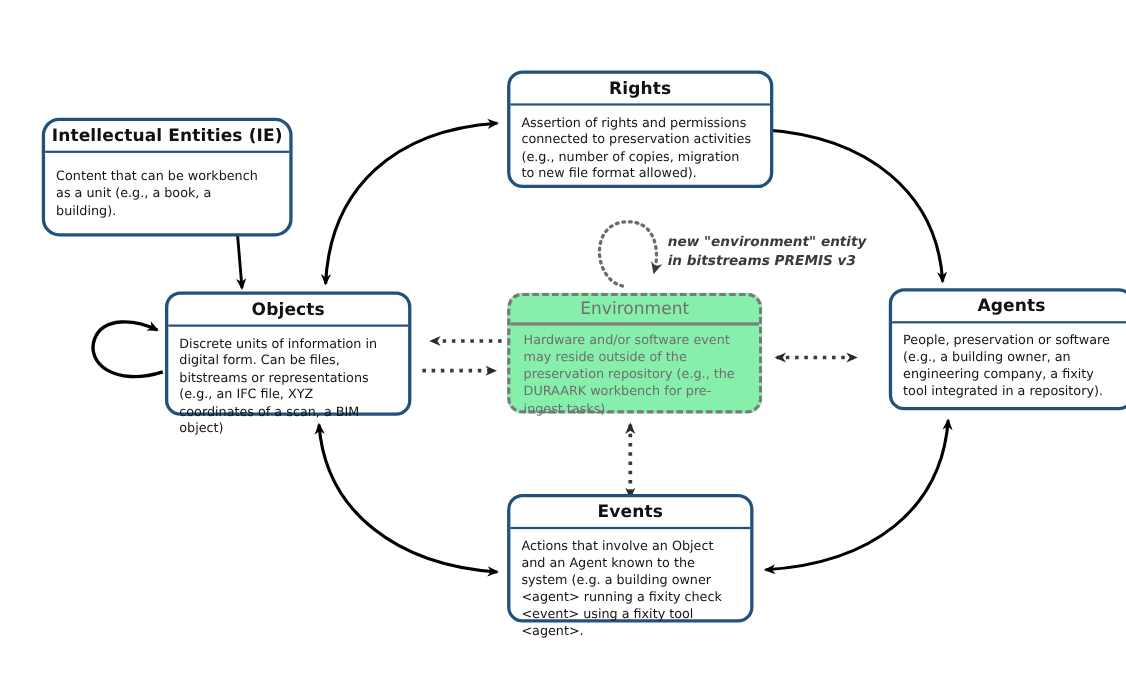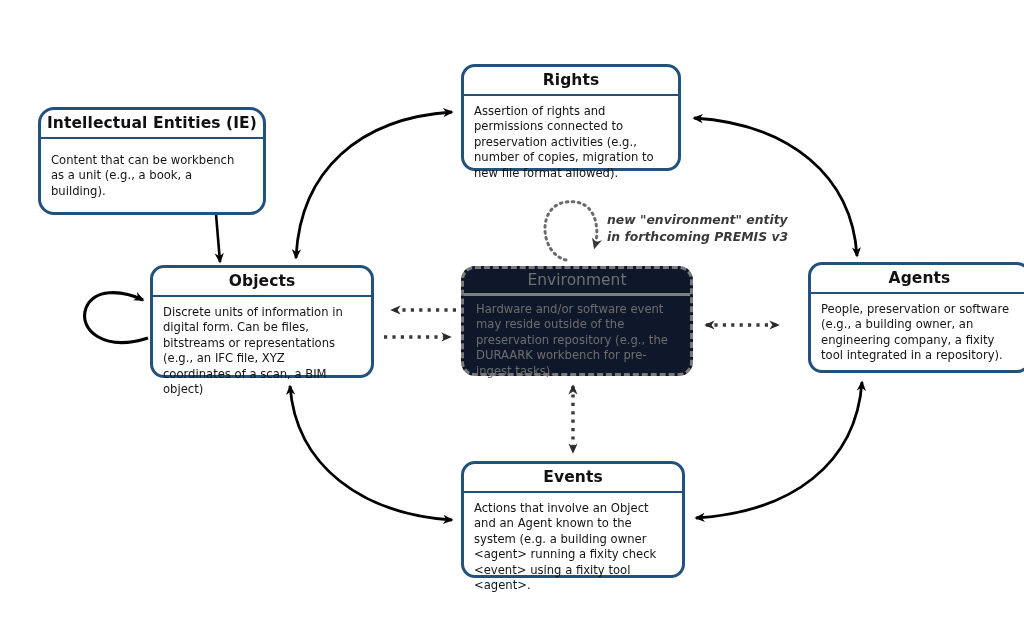--- a/index.html
+++ b/index.html
@@ -49,34 +49,34 @@
     padding: 8px 17px 8px 10px;
     font-size: 11.6px;
     line-height: 1.34;
     color: #141414;
   }
 
   
   #box-ie { left: 38px;  top: 76px;  width: 228px; height: 108px; border-radius: 16px; margin-top: 31px; }
   #box-ie .body { padding-top: 14px; }
 
-  #box-rights  { left: 461px; top: 64px;  width: 220px; height: 107px; }
+  #box-rights  { left: 461px; top: 64px;  width: 242px; height: 107px; }
   #box-objects { left: 150px; top: 265px; width: 224px; height: 113px; }
   #box-agents  { left: 808px; top: 262px; width: 223px; height: 111px; }
-  #box-events  { left: 461px; top: 461px; width: 224px; height: 117px; }
+  #box-events  { left: 461px; top: 449px; width: 224px; height: 117px; }
 
   
   #box-env {
     position: absolute;
     box-sizing: border-box;
     left: 461px;
     top: 266px;
     width: 232px;
     height: 110px;
-    background: #0f172a;
+    background: #86efac;
     border: 3px dashed #7a7a7a;
     border-radius: 14px;
     z-index: 3;
   }
   #box-env .title {
     text-align: center;
     font-size: 15.5px;
     color: #707070;
     padding: 3px 6px 3px 6px;
     border-bottom: 3px solid #808080;
@@ -197,16 +197,16 @@
     <div class="body">People, preservation or software (e.g., a building owner, an engineering company, a fixity tool integrated in a repository).</div>
   </div>
 
   <div class="entity" id="box-events">
     <div class="title">Events</div>
     <div class="body">Actions that involve an Object and an Agent known to the system (e.g. a building owner &lt;agent&gt; running a fixity check &lt;event&gt; using a fixity tool &lt;agent&gt;.</div>
   </div>
 
   <div id="annotation">
     <div>new "environment" entity</div>
-    <div>in forthcoming PREMIS v3</div>
+    <div>in bitstreams PREMIS v3</div>
   </div>
 
 </div>
 
 </body></html>

